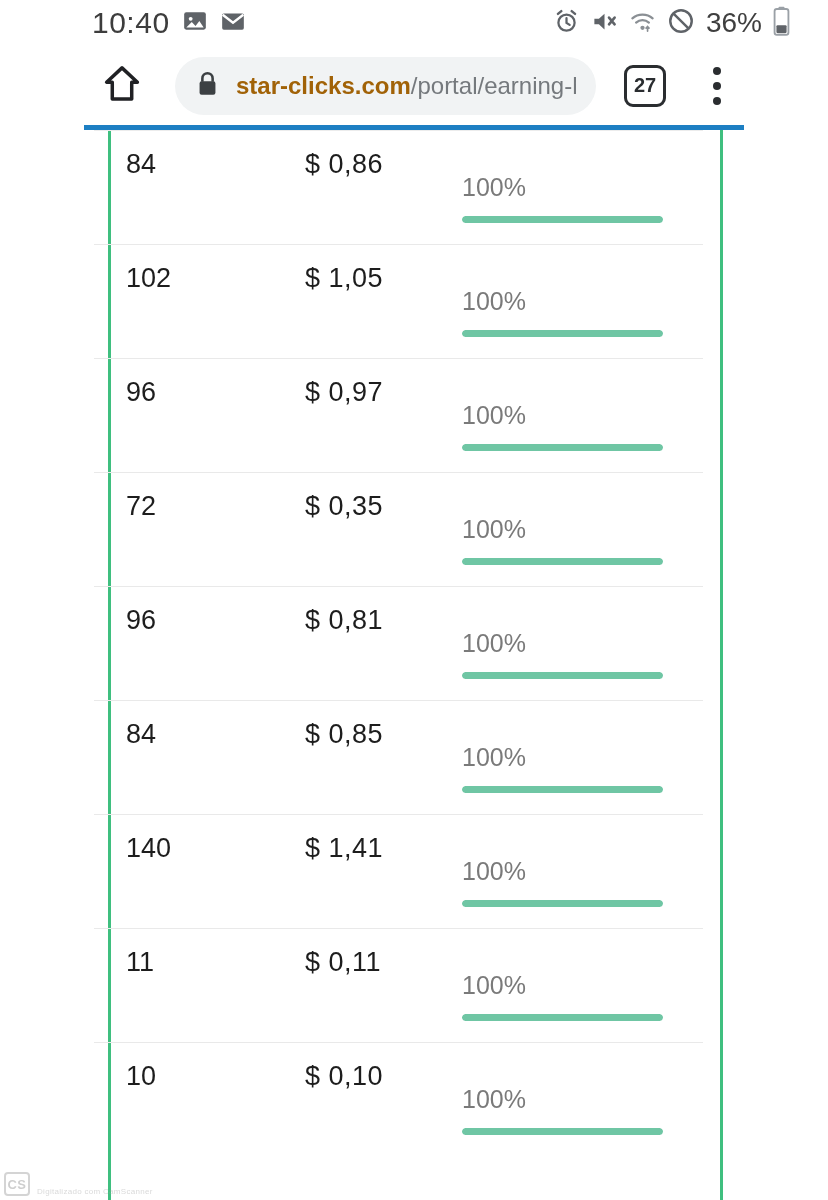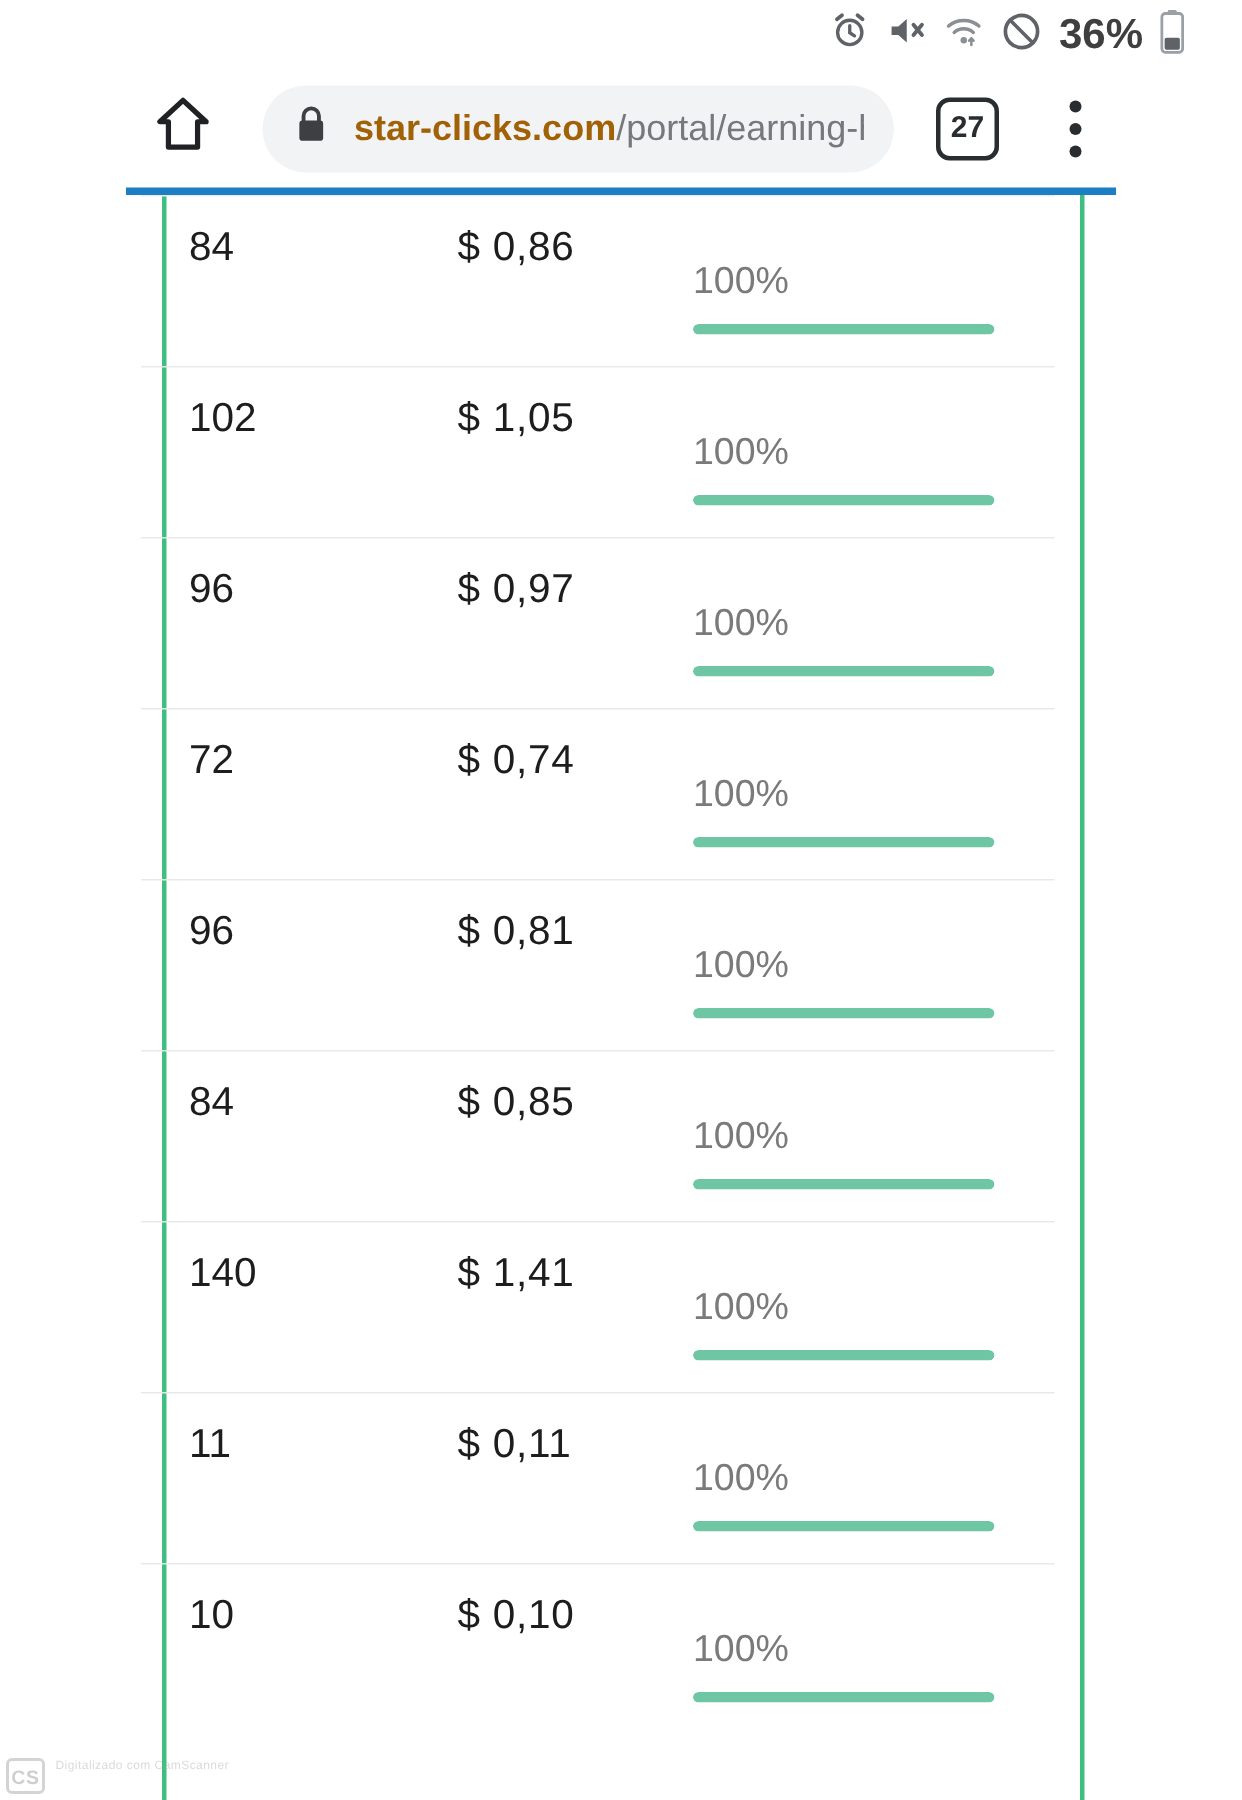--- a/index.html
+++ b/index.html
@@ -13,21 +13,21 @@
 
   
   .statusbar {
     position:absolute; top:0; left:0; width:828px; height:46px;
     background:#ffffff;
     display:flex; align-items:center;
   }
   .sb-left { display:flex; align-items:center; gap:12px; margin-left:92px; }
   .sb-time { font-size:30px; font-weight:500; color:#3d3d3d; letter-spacing:0.5px; }
   .sb-right { position:absolute; right:38px; display:flex; align-items:center; gap:11px; }
-  .sb-batt-txt { font-size:28px; font-weight:700; color:#3f3f3f; letter-spacing:0px; }
+  .sb-batt-txt { font-size:28px; font-weight:400; color:#3f3f3f; letter-spacing:0px; }
   .ico { display:block; }
 
   
   .toolbar {
     position:absolute; top:46px; left:0; width:828px; height:79px;
     background:#ffffff; display:flex; align-items:center;
   }
   .home-btn { margin-left:98px; width:48px; height:48px; display:flex; align-items:center; justify-content:center; }
   .urlpill {
     margin-left:29px;
@@ -65,34 +65,50 @@
   .cell-amount {
     position:absolute; left:211px; top:18px;
     font-size:27px; color:#1d1d1d; font-weight:400; letter-spacing:0.5px;
   }
   .prog-wrap { position:absolute; left:368px; top:42px; width:205px; }
   .prog-label { font-size:25px; color:#7a7a7a; font-weight:400; margin-bottom:14px; }
   .prog-track { width:201px; height:7px; background:transparent; border-radius:4px; overflow:hidden; }
   .prog-fill { height:7px; background:#6fc6a4; border-radius:4px; }
 
   
-  .watermark { position:absolute; left:4px; top:1172px; display:flex; align-items:flex-start; gap:7px; opacity:0.42; }
+  .watermark { position:absolute; left:4px; top:1172px; display:flex; align-items:flex-end; gap:7px; opacity:0.42; }
   .wm-logo {
     width:26px; height:24px; border:2px solid #9a9a9a; border-radius:4px;
     display:flex; align-items:center; justify-content:center;
     font-size:13px; font-weight:700; color:#8c8c8c; letter-spacing:0.5px;
   }
   .wm-text { font-size:8px; color:#a6a6a6; letter-spacing:0.3px; white-space:nowrap; }
 </style>
 </head>
 <body>
 
 <div id="screen">
 
   <div class="statusbar">
+    <div class="sb-left">
+      <span class="sb-time">10:40</span>
+      <span class="ico">
+        <svg width="26" height="26" viewBox="0 0 24 24">
+            <rect x="2" y="4" width="20" height="16" rx="2" fill="#5f6368"></rect>
+            <circle cx="8" cy="10" r="1.8" fill="#fff"></circle>
+            <path d="M4 18l5-5 3.5 3.5L16 12l4 6z" fill="#fff"></path>
+          </svg>
+      </span>
+      <span class="ico">
+        <svg width="26" height="26" viewBox="0 0 24 24">
+            <rect x="2" y="5" width="20" height="15" rx="1.5" fill="#5f6368"></rect>
+            <path d="M2.5 6.2l9.5 7.4 9.5-7.4" stroke="#fff" stroke-width="2.2" fill="none"></path>
+          </svg>
+      </span>
+    </div>
     <div class="sb-right">
       <span class="ico">
         <svg width="27" height="27" viewBox="0 0 24 24">
             <circle cx="12" cy="13" r="7.2" fill="none" stroke="#5f6368" stroke-width="2"></circle>
             <path d="M12 9v4.2l2.8 1.8" stroke="#5f6368" stroke-width="2" fill="none" stroke-linecap="round"></path>
             <path d="M4.4 5.2l3-2.4M19.6 5.2l-3-2.4" stroke="#5f6368" stroke-width="2.2" stroke-linecap="round"></path>
           </svg>
       </span>
       <span class="ico">
         <svg width="27" height="27" viewBox="0 0 24 24">
@@ -186,21 +202,21 @@
           <div class="cell-amount">$ 0,97</div>
           <div class="prog-wrap">
             <div class="prog-label">100%</div>
             <div class="prog-track">
               <div class="prog-fill" style="width:100%;background:#6fc6a4;"></div>
             </div>
           </div>
         </div>
         <div class="row">
           <div class="cell-clicks">72</div>
-          <div class="cell-amount">$ 0,74</div>
+          <div class="cell-amount">$ 0,35</div>
           <div class="prog-wrap">
             <div class="prog-label">100%</div>
             <div class="prog-track">
               <div class="prog-fill" style="width:100%;background:#6fc6a4;"></div>
             </div>
           </div>
         </div>
         <div class="row">
           <div class="cell-clicks">96</div>
           <div class="cell-amount">$ 0,81</div>

